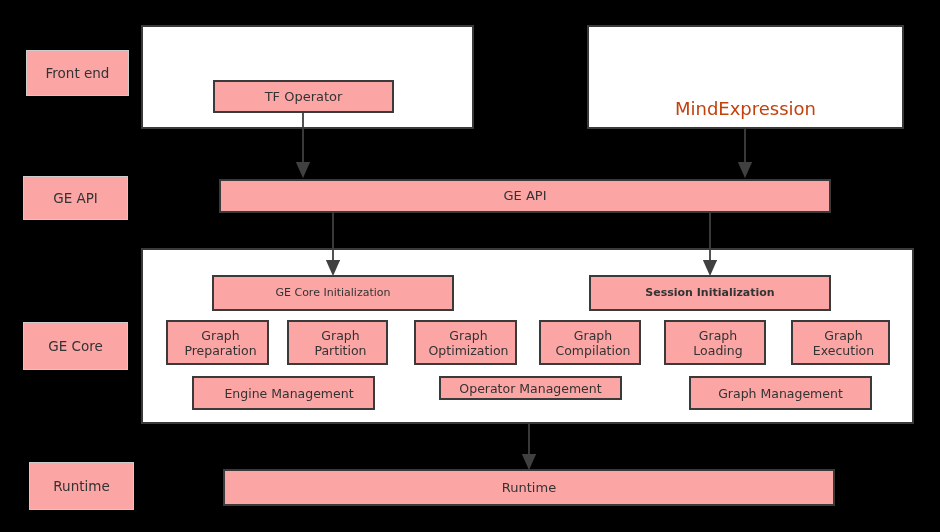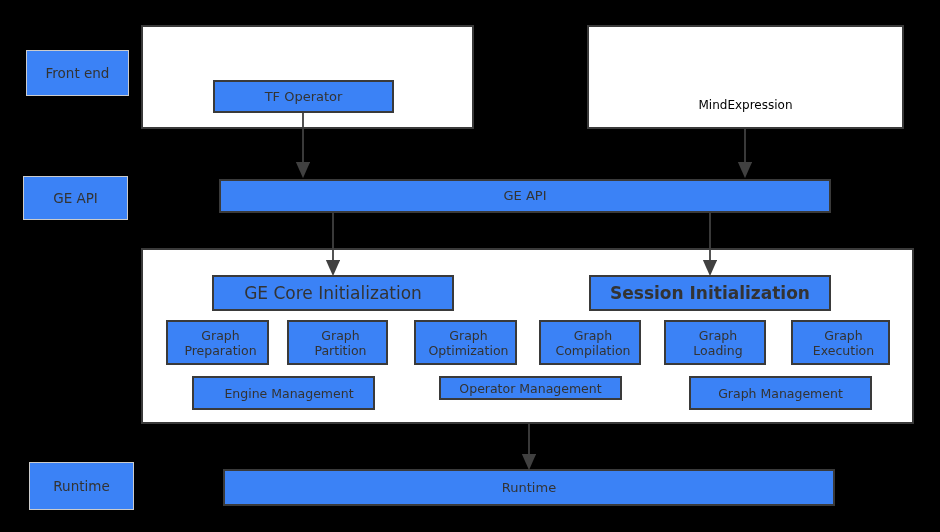--- a/index.html
+++ b/index.html
@@ -17,21 +17,21 @@
   #canvas {
     position: absolute;
     left: 0; top: 0;
     width: 940px;
     height: 532px;
     background: #000000;
   }
   .box {
     position: absolute;
     box-sizing: border-box;
-    background: #3b82f6;
+    background: #fca5a5;
     border: 2px solid #3a3a3a;
     color: #333333;
     display: flex;
     align-items: center;
     justify-content: center;
     text-align: center;
     line-height: 1.2;
     white-space: pre-line;
   }
   .lane-label {
@@ -41,25 +41,25 @@
   .group-box {
     background: #ffffff;
     border: 2px solid #3a3a3a;
     display: block;
   }
   .group-title {
     position: absolute;
     left: 0;
     width: 100%;
     text-align: center;
-    color: #000000;
-    font-size: 12px;
+    color: #c2410c;
+    font-size: 18px;
   }
   .inner-box {
-    font-size: 17px;
+    font-size: 11px;
   }
   .bar-box {
     font-size: 13px;
   }
   .small-box {
     font-size: 12.5px;
     padding-left: 6px;
   }
   .mgmt-box {
     font-size: 12.5px;
@@ -74,20 +74,21 @@
 </style>
 </head>
 <body>
 
 <div id="canvas">
 
   <div class="box lane-label" style="left:26px; top:50px; width:103px; height:46px;">Front end</div>
 
   <div class="box lane-label" style="left:23px; top:176px; width:105px; height:44px;">GE API</div>
 
+  <div class="box lane-label" style="left:23px; top:322px; width:105px; height:48px;">GE Core</div>
 
   <div class="box lane-label" style="left:29px; top:462px; width:105px; height:48px;">Runtime</div>
 
   <div class="box group-box" style="left:141px; top:25px; width:333px; height:104px;">
     <div class="group-title" style="top:55px;">Tensorflow</div>
   </div>
 
   <div class="box" style="left:213px; top:80px; width:181px; height:33px; font-size:13px;">TF Operator</div>
 
   <div class="box group-box" style="left:587px; top:25px; width:317px; height:104px;">

